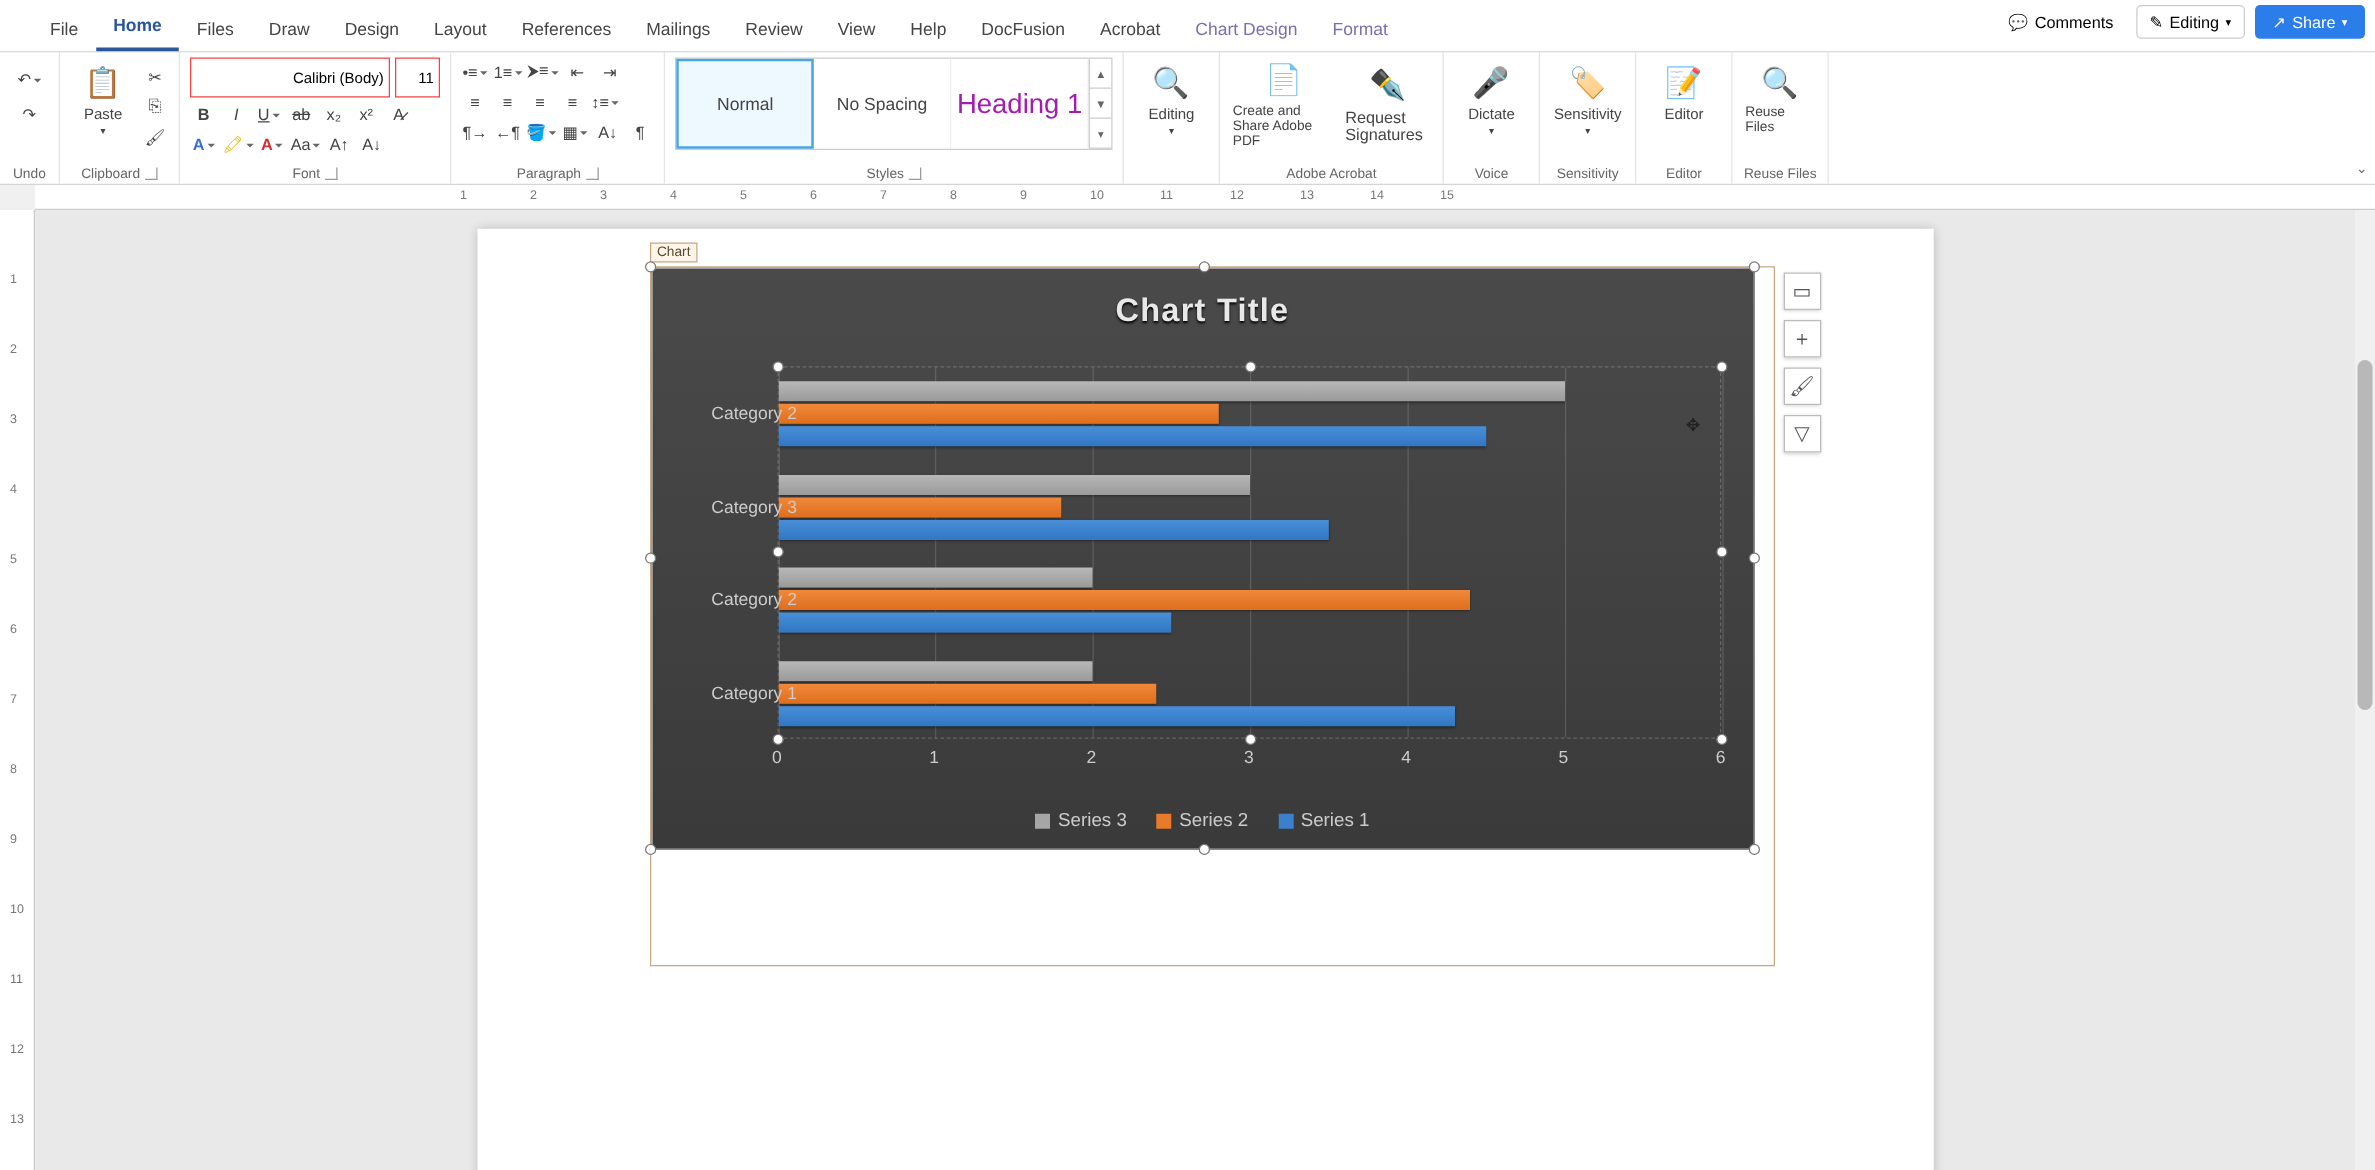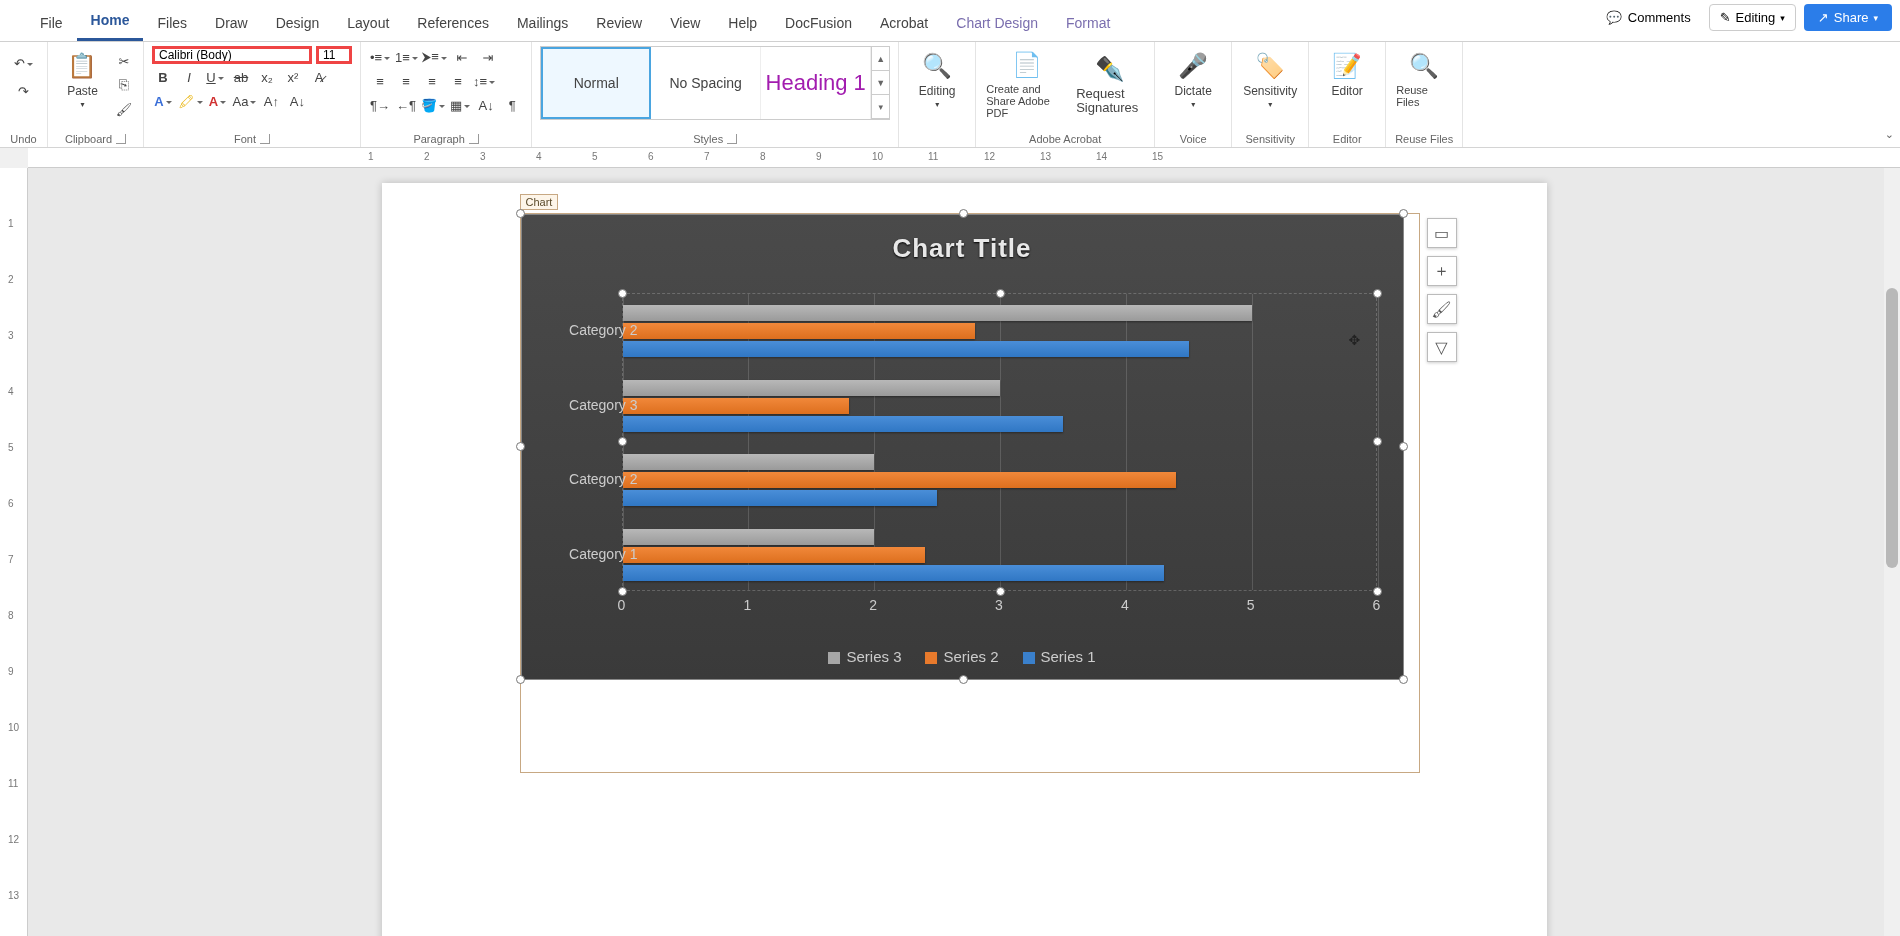--- a/index.html
+++ b/index.html
@@ -19,21 +19,21 @@
 .ribbon { height:106px; background:#fff; border-bottom:1px solid #d4d4d4; display:flex; position:relative;}
 .group { border-right:1px solid #e4e4e4; padding:4px 8px 2px; display:flex; flex-direction:column; justify-content:space-between; }
 .group .rows { display:flex; flex-direction:column; gap:2px;}
 .group .row { display:flex; align-items:center; gap:4px;}
 .group .label { font-size:11px; color:#666; text-align:center; padding-top:2px; display:flex; justify-content:center; align-items:center; gap:4px;}
 .group .label .lnchr { width:10px;height:10px;border:1px solid #999;border-top:none;border-left:none;display:inline-block;}
 .ibtn { min-width:22px; height:22px; display:flex; align-items:center; justify-content:center; font-size:13px; color:#444; cursor:pointer; border-radius:2px;}
 .ibtn.drop::after{content:"";border:3px solid transparent;border-top-color:#666;margin-left:2px;margin-top:5px;}
 .big { width:60px; display:flex; flex-direction:column; align-items:center; justify-content:center; font-size:12px; color:#444; gap:2px; cursor:pointer; padding:4px 2px;}
 .big .ic { width:32px;height:32px;display:flex;align-items:center;justify-content:center;font-size:24px;}
-select,input.cmb{border:3px solid #ef4444;font-size:12px;height:18px;padding:0 4px;}
+select,input.cmb{border:1px solid #ef4444;font-size:12px;height:32px;padding:0 4px;text-align:right;}
 .fontbox{width:160px;} .sizebox{width:36px;}
 .stylegal{display:flex;border:1px solid #ccc;height:74px;align-items:stretch;}
 .styleitem{width:110px;border-right:1px solid #eee;display:flex;align-items:center;justify-content:center;font-size:14px;color:#444;}
 .styleitem.sel{border:2px solid #4aa5e0;background:#eef8ff;}
 .styleitem.h1{color:#a21caf;font-size:22px;}
 .stylearrows{width:18px;display:flex;flex-direction:column;border-left:1px solid #ccc;}
 .stylearrows div{flex:1;display:flex;align-items:center;justify-content:center;font-size:9px;color:#666;border-bottom:1px solid #ccc;}
 
 
 .ruler-h{height:20px;background:#fff;border-bottom:1px solid #ccc;margin-left:28px;position:relative;font-size:10px;color:#777;}

